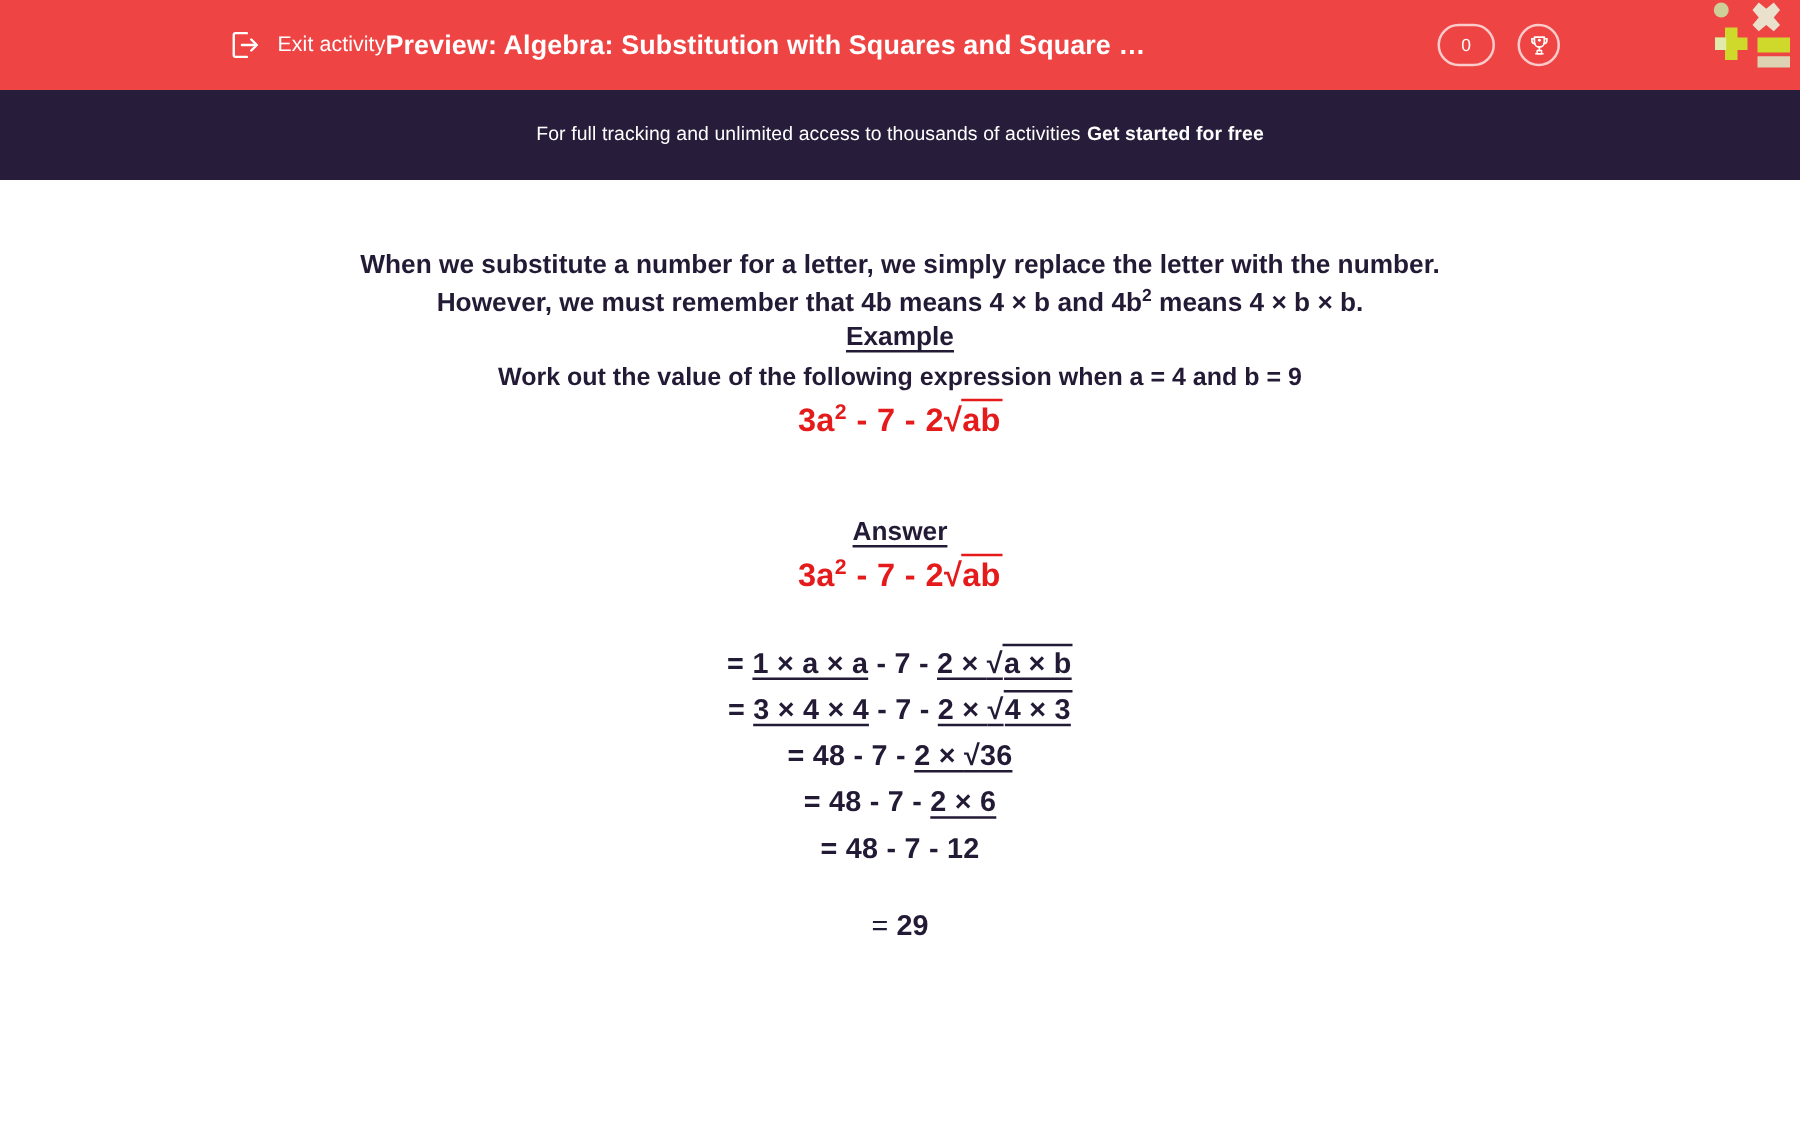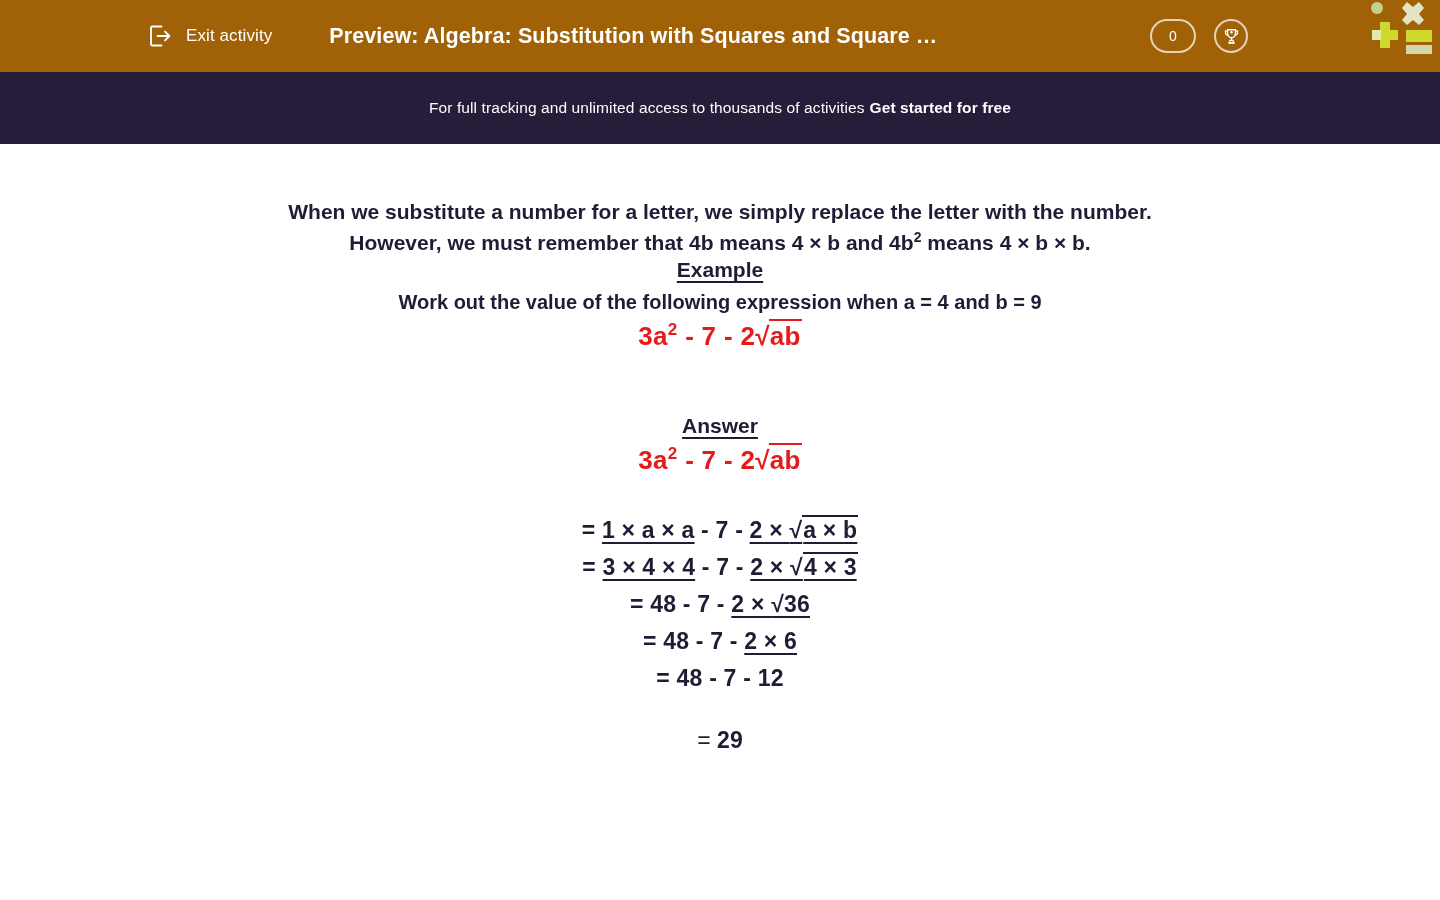--- a/index.html
+++ b/index.html
@@ -9,24 +9,25 @@
     height: 900px;
     background: #ffffff;
     font-family: "Liberation Sans", sans-serif;
     overflow: hidden;
   }
 
   
   .header {
     position: relative;
     height: 72px;
-    background: #a16207;
+    background: #ef4444;
     display: flex;
     align-items: center;
     overflow: hidden;
+    padding-left: 36px;
   }
 
   .exit-activity {
     display: flex;
     align-items: center;
     gap: 12px;
     margin-left: 148px;
     cursor: pointer;
     flex: 0 0 auto;
   }
@@ -41,21 +42,20 @@
     font-weight: 400;
     letter-spacing: .1px;
     white-space: nowrap;
   }
 
   .header-title {
     color: #ffffff;
     font-size: 21.5px;
     font-weight: 700;
     letter-spacing: .1px;
-    margin-left: 57px;
     max-width: 620px;
     white-space: nowrap;
     overflow: hidden;
     text-overflow: ellipsis;
   }
 
   .header-right {
     margin-left: auto;
     display: flex;
     align-items: center;

